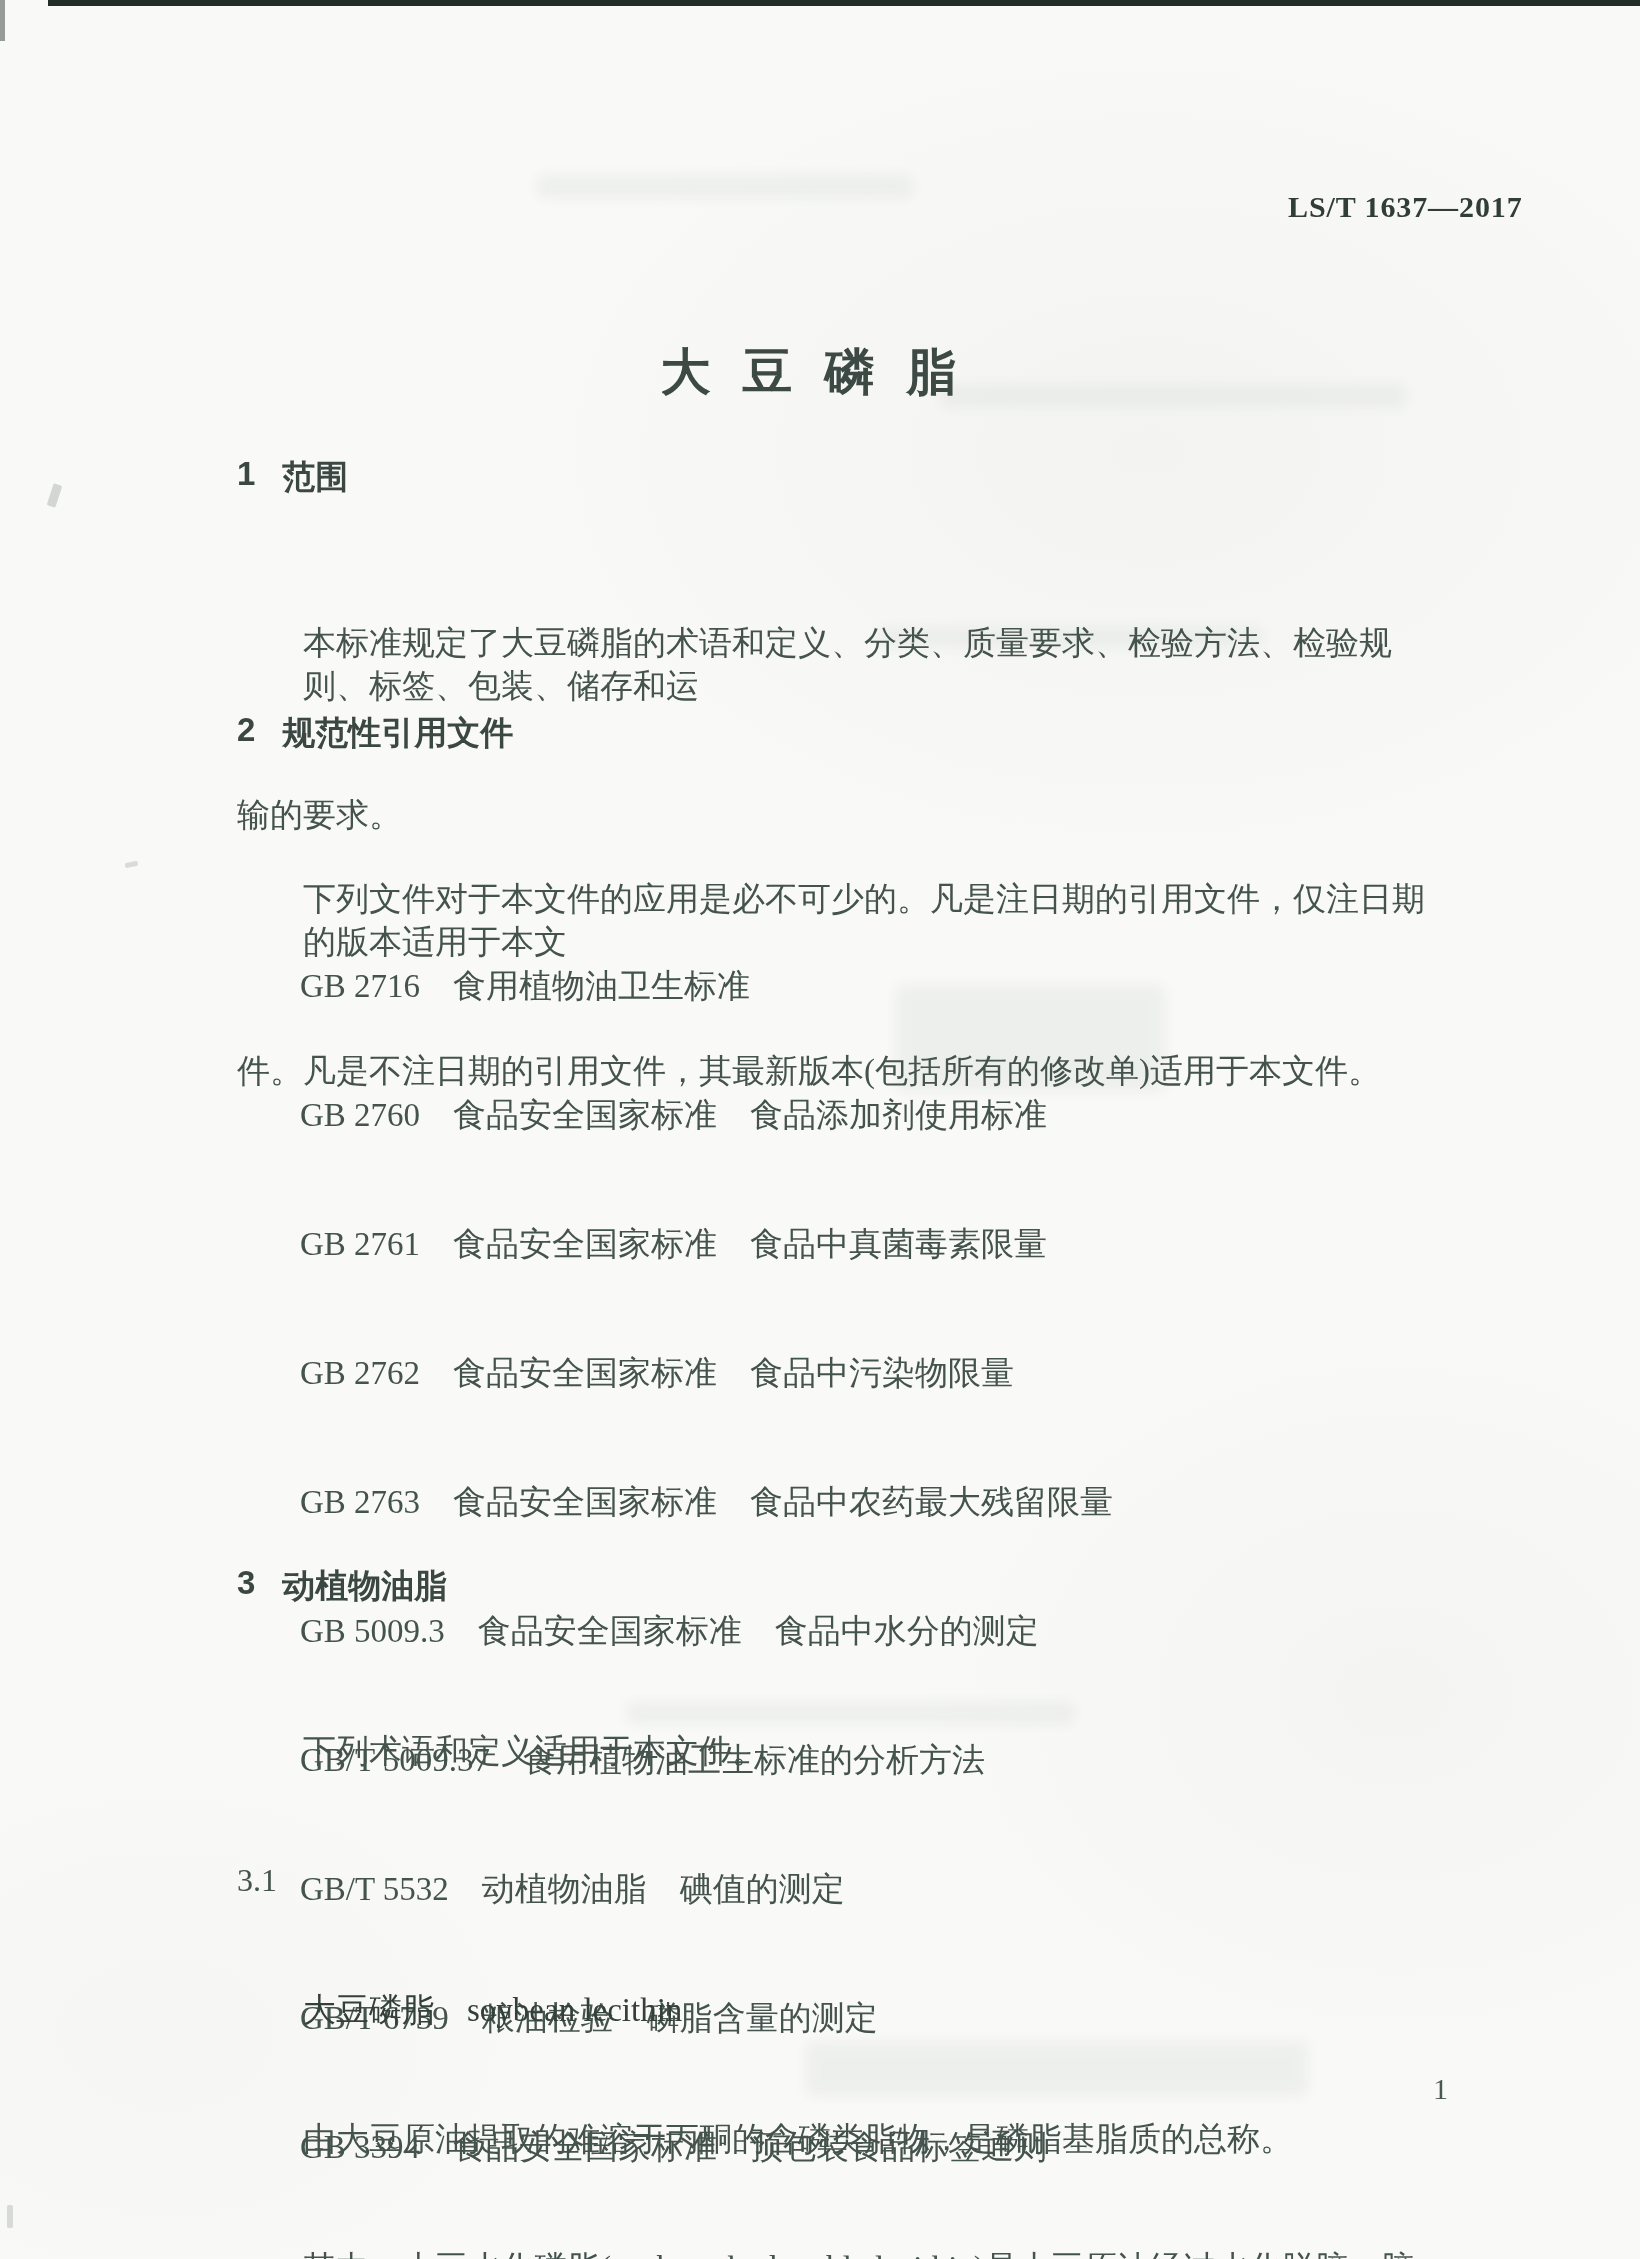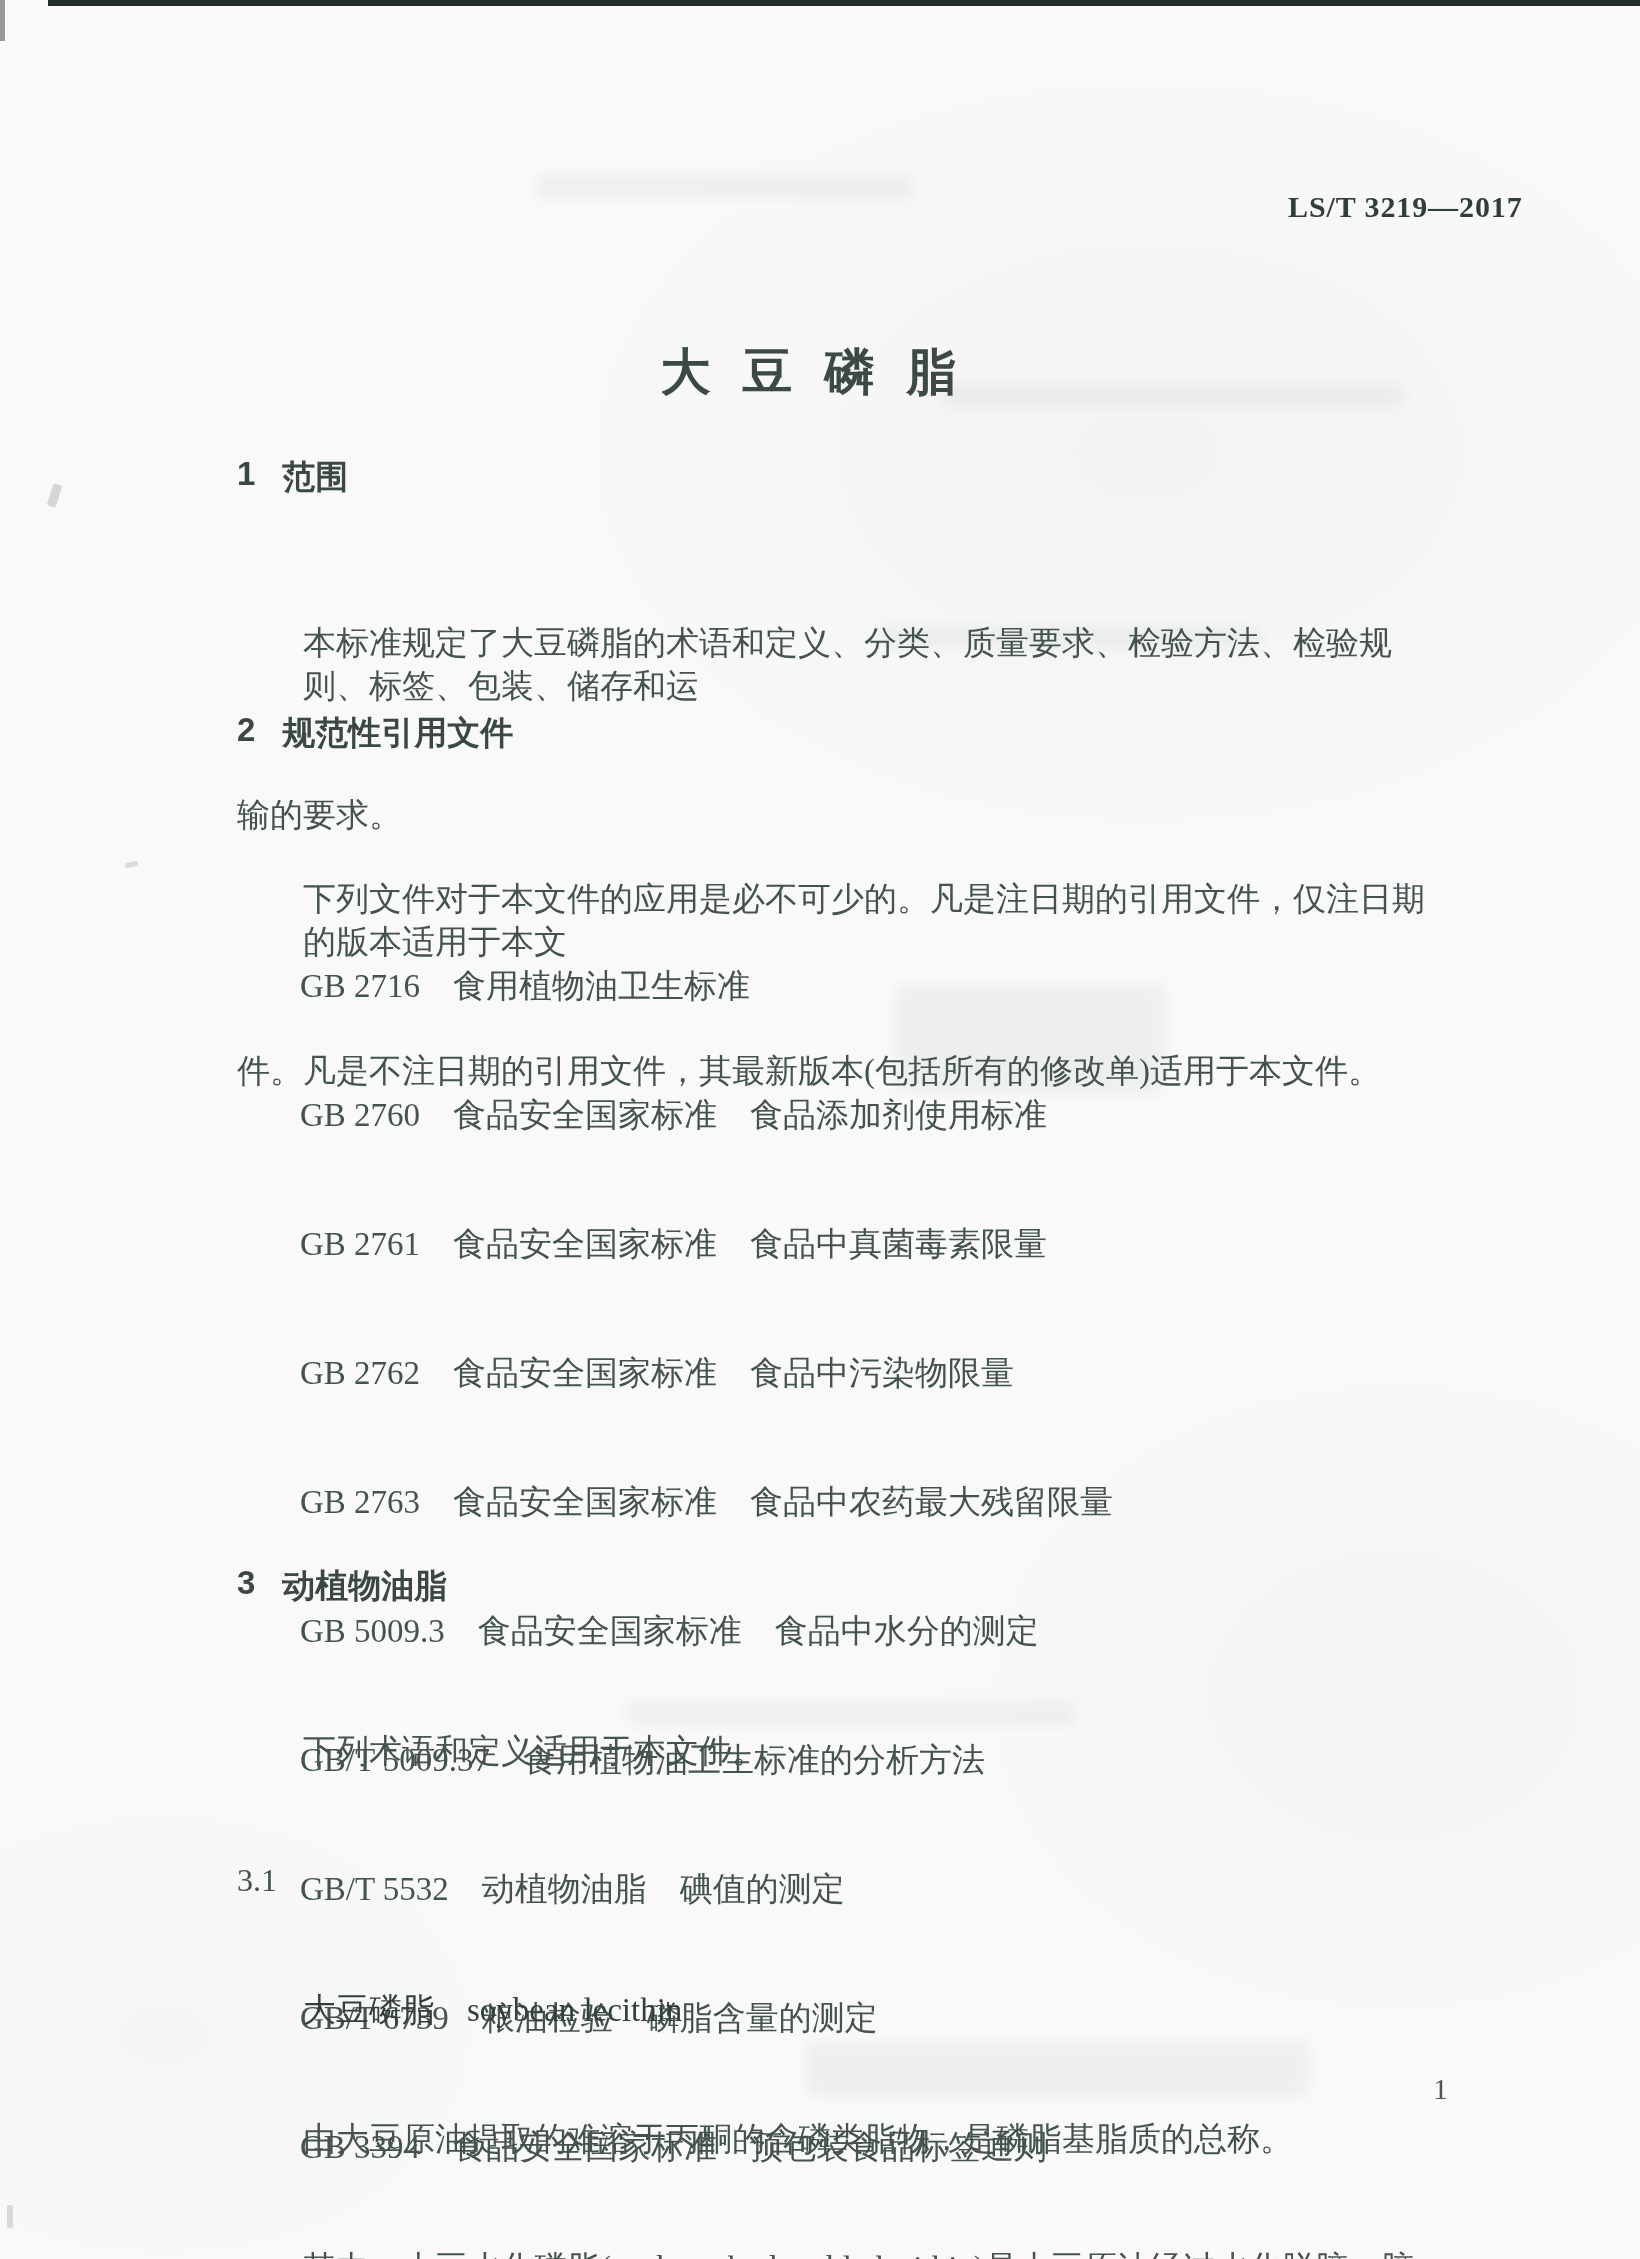--- a/index.html
+++ b/index.html
@@ -75,21 +75,21 @@
   <div class="speck s1"></div>
   <div class="speck s2"></div>
   <div class="speck s3"></div>
   <div class="bleed b1"></div>
   <div class="bleed b2"></div>
   <div class="bleed b3"></div>
   <div class="bleed b4"></div>
   <div class="bleed b5"></div>
   <div class="bleed b6"></div>
 
-  <div class="doc-number">LS/T 3219—2017</div>
+  <div class="doc-number">LS/T 1637—2017</div>
 
   <h1 class="doc-title">大豆磷脂</h1>
 
   <div class="sec-head sh1">
     <span class="num">1</span>
     <span>范围</span>
   </div>
   <div class="block blk-scope">
     <div class="line indent">本标准规定了大豆磷脂的术语和定义、分类、质量要求、检验方法、检验规则、标签、包装、储存和运</div>
     <div class="line">输的要求。</div>

